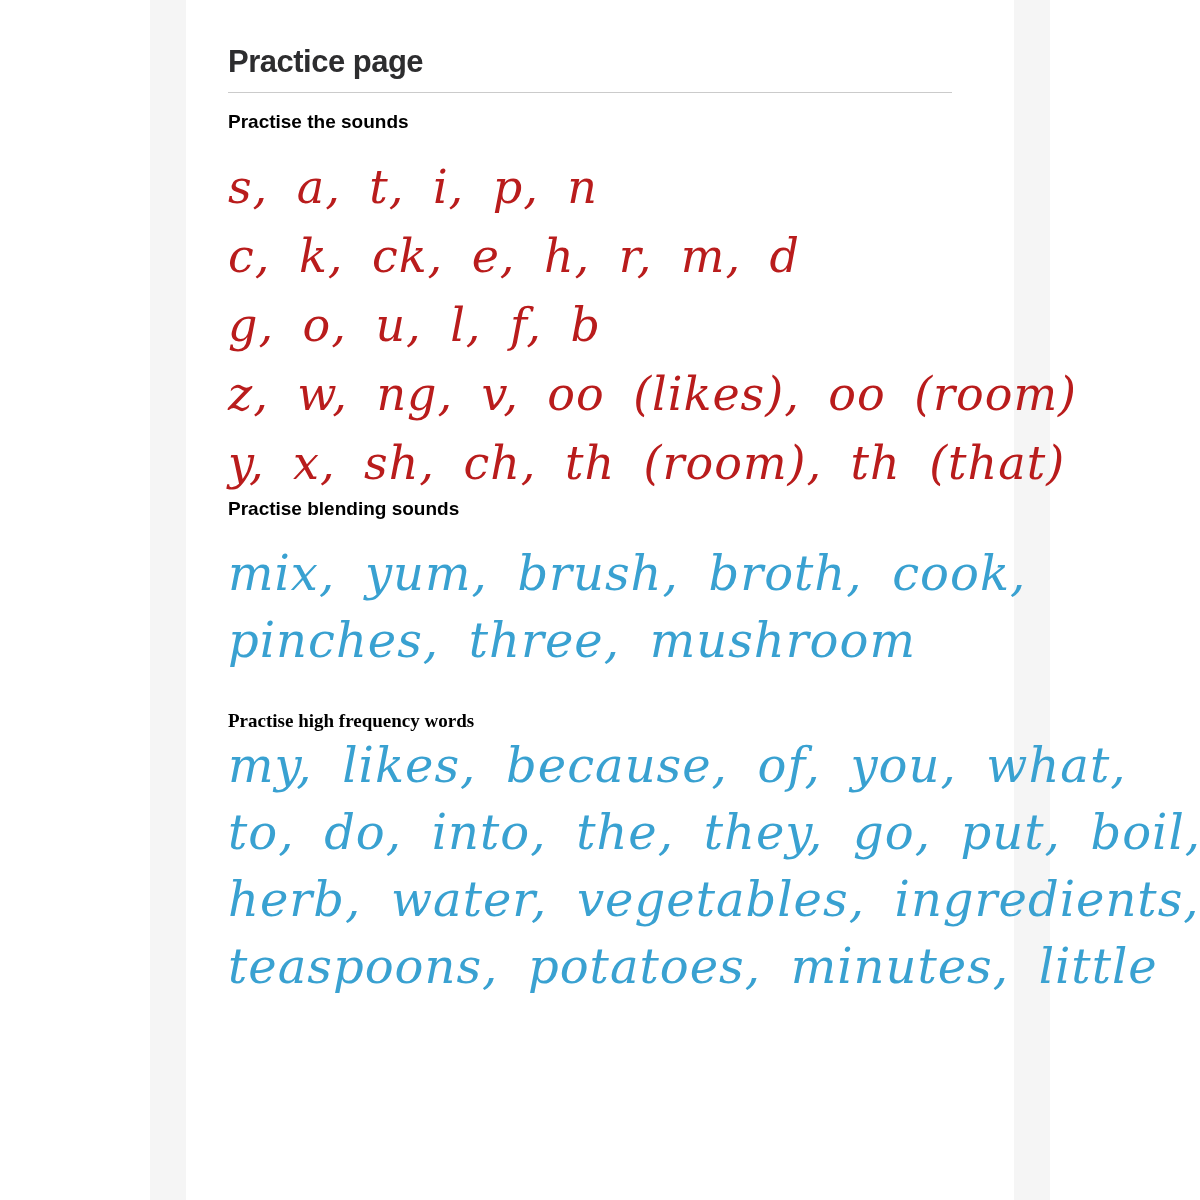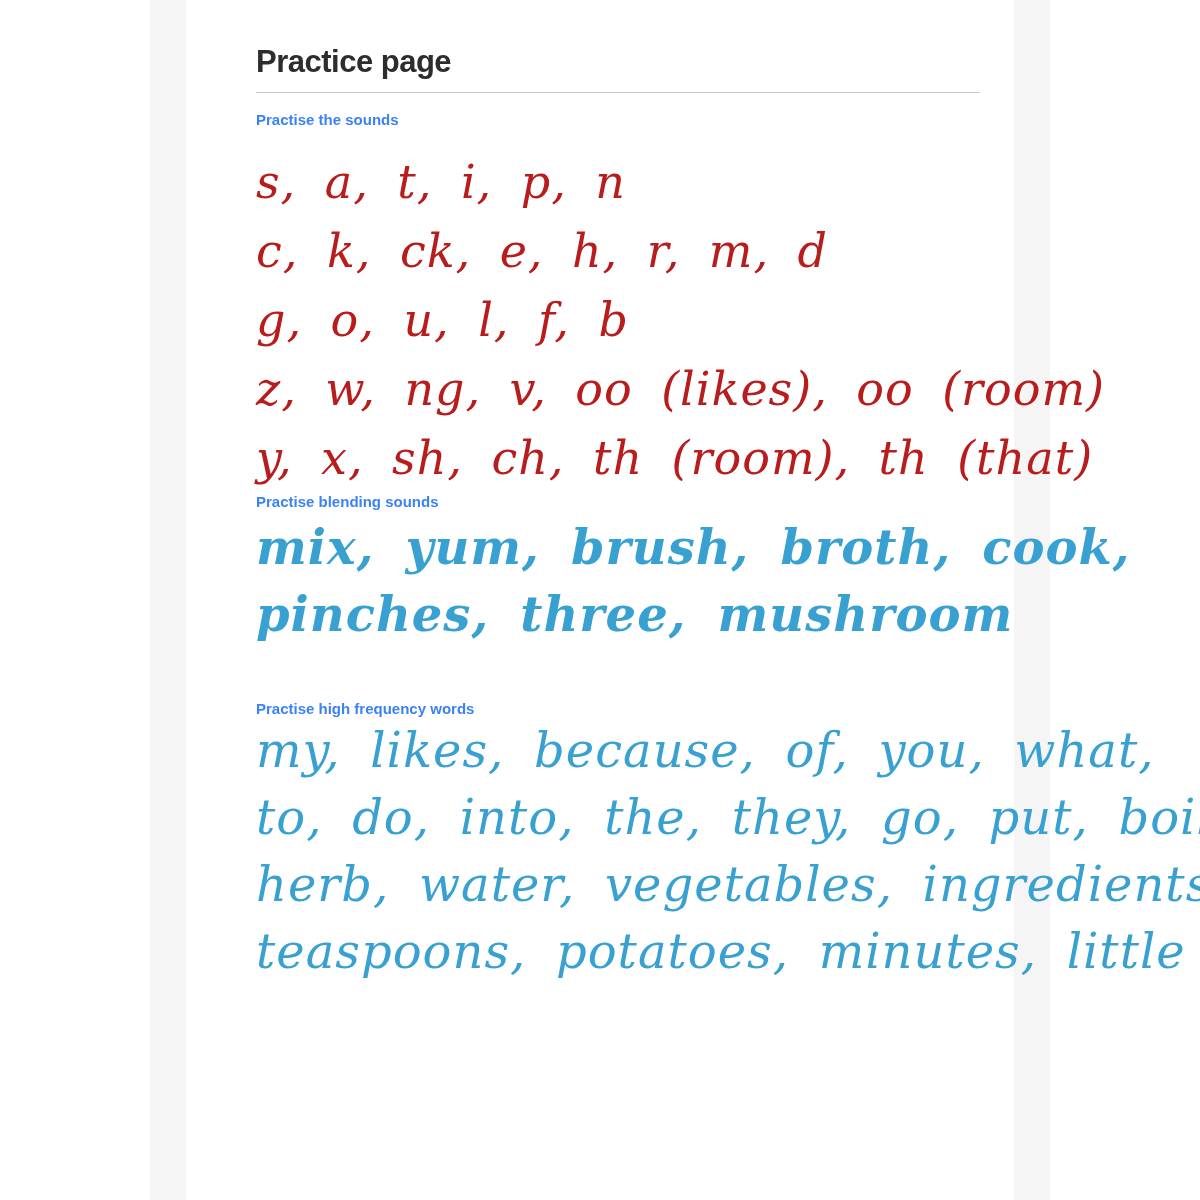--- a/index.html
+++ b/index.html
@@ -10,60 +10,60 @@
     overflow:hidden;
     font-family:"Liberation Sans", sans-serif;
   }
   .edge-band{
     position:absolute;top:0;bottom:0;width:36px;
     background:#f5f5f5;
   }
   .edge-band.left{left:150px;}
   .edge-band.right{left:1014px;}
   .content{
-    position:absolute;left:256px;top:44px;width:724px;
+    position:absolute;left:228px;top:44px;width:724px;
   }
   .page-title{
     margin:0;
     font-size:31px;
     font-weight:700;
     letter-spacing:-0.5px;
     color:#2d2d2f;
   }
   .rule{
     border:0;border-top:1px solid #cbcbcb;
     margin:12px 0 0 0;
   }
   .section-label{
     margin:0;
-    font-size:15px;
+    font-size:19px;
     font-weight:700;
-    color:#3b82f6;
+    color:#000000;
   }
   .label-sounds{margin-top:18px;}
   .label-blending{}
-  .label-hfw{margin-top:52px;}
+  .label-hfw{margin-top:36px;font-family:Liberation Serif, serif;}
   .hand{
     font-family:"DejaVu Serif", serif;
     font-style:italic;
     letter-spacing:1px;
     word-spacing:0.28em;
   }
   .sounds-block{
     margin-top:20px;
     font-size:46px;
     line-height:69px;
     color:#b91c1c;
   }
   .blue-block{
     font-size:48px;
     line-height:67px;
     color:#39a1d1;
   }
-  .blending-block{margin-top:4px;font-weight:bold;}
+  .blending-block{margin-top:20px;}
   .hfw-block{}
   .line{white-space:nowrap;}
 </style>
 </head>
 <body>
 
 <div class="canvas">
   <div class="edge-band left"></div>
   <div class="edge-band right"></div>
 

